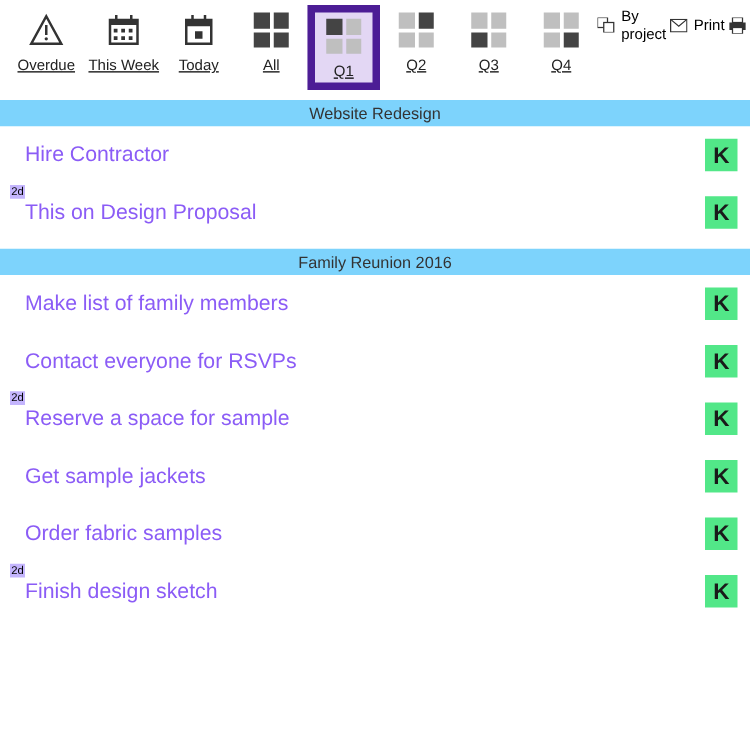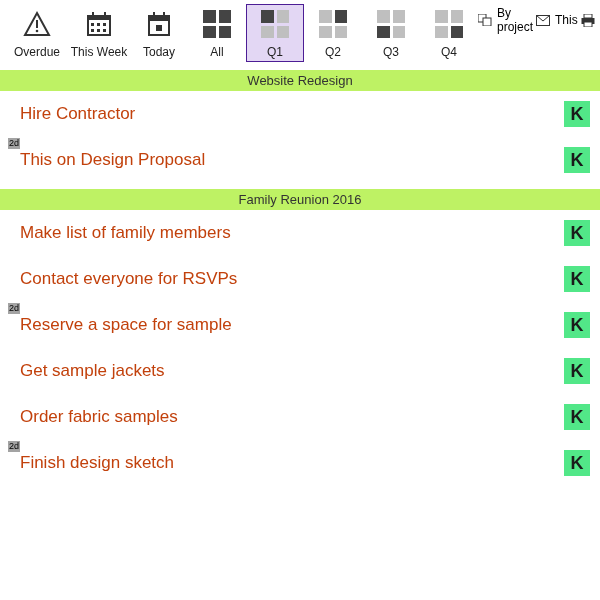--- a/index.html
+++ b/index.html
@@ -2,47 +2,47 @@
 <html><head>
   <meta charset="utf-8">
   <style>
     * { margin: 0; padding: 0; box-sizing: border-box; }
     body { font-family: "Segoe UI", Tahoma, sans-serif; width: 600px; background:#fff;}
     
     
     .toolbar { display:flex; align-items:flex-start; padding:4px 6px 0 6px; }
     .tabs { display:flex; }
     .tab { display:flex; flex-direction:column; align-items:center; width:62px; padding:4px 0 2px 0;
-           border:1px solid transparent; cursor:pointer; }
+           border:1px solid transparent; cursor:pointer;text-decoration:underline; }
     .tab.narrow { width:58px; }
-    .tab.selected { background:#e3d7f4; border:1px solid #4c1d95; }
+    .tab.selected { background:#e3d7f4; border:6px solid #4c1d95; }
     .tab .icon { width:30px; height:30px; display:flex; align-items:center; justify-content:center;}
     .tab .lbl { font-size:12px; color:#222; margin-top:6px;}
     
     .side-menu { margin-left:auto; display:flex; flex-direction:row; font-size:12px; padding-top:2px; gap:3px;}
     .side-menu .item { display:flex; align-items:center; gap:5px; cursor:pointer;}
     .side-arrow { margin-left:14px; margin-top:2px; font-size:10px; cursor:pointer;}
     
     
     .grid4 { width:28px; height:28px; display:grid; grid-template:1fr 1fr / 1fr 1fr; gap:3px;}
     .grid4 div { background:#bfbfbf; }
     .grid4 .dark { background:#444; }
     .grid4.all div { background:#444; }
     
     
-    .section-header { background:#bef264; text-align:center; font-size:13px; color:#333;
+    .section-header { background:#7dd3fc; text-align:center; font-size:13px; color:#333;
                       padding:3px 16px; margin-top:6px;}
     .section-header:first-of-type { margin-top:8px;}
     
     
     .task { display:flex; align-items:center; padding:10px 10px 10px 20px; border-bottom:0;}
     .task .title-wrap { position:relative; flex:1; }
-    .task .badge { position:absolute; top:-12px; left:-12px; background:#a3a3a3;
+    .task .badge { position:absolute; top:-12px; left:-12px; background:#c4b5fd;
                    font-size:9px; padding:0 1px; line-height:11px;}
-    .task .title { font-size:17px; color:#c2410c; }
+    .task .title { font-size:17px; color:#8b5cf6; }
     .kbox { width:26px; height:26px; background:#52e788; display:flex; align-items:center;
             justify-content:center; font-weight:bold; font-size:18px; color:#1a1a1a; cursor:pointer;}
     
     svg { display:block; }
   </style>
 </head>
 <body>
 
 <div class="toolbar">
   <div class="tabs">
@@ -160,21 +160,21 @@
       </span>
       <span>By project</span>
     </div>
     <div class="item">
       <span>
         <svg width="14" height="11" viewBox="0 0 14 11">
             <rect x="0.5" y="0.5" width="13" height="10" fill="none" stroke="#333"></rect>
             <path d="M0.5 0.5 L7 6 L13.5 0.5" fill="none" stroke="#333"></path>
           </svg>
       </span>
-      <span>This</span>
+      <span>Print</span>
     </div>
     <div class="item">
       <span>
         <svg width="14" height="13" viewBox="0 0 14 13">
             <rect x="3" y="0" width="8" height="4" fill="none" stroke="#333"></rect>
             <rect x="0.5" y="4" width="13" height="6" fill="#333"></rect>
             <rect x="3" y="8" width="8" height="5" fill="#fff" stroke="#333"></rect>
           </svg>
       </span>
       <span>Print</span>

